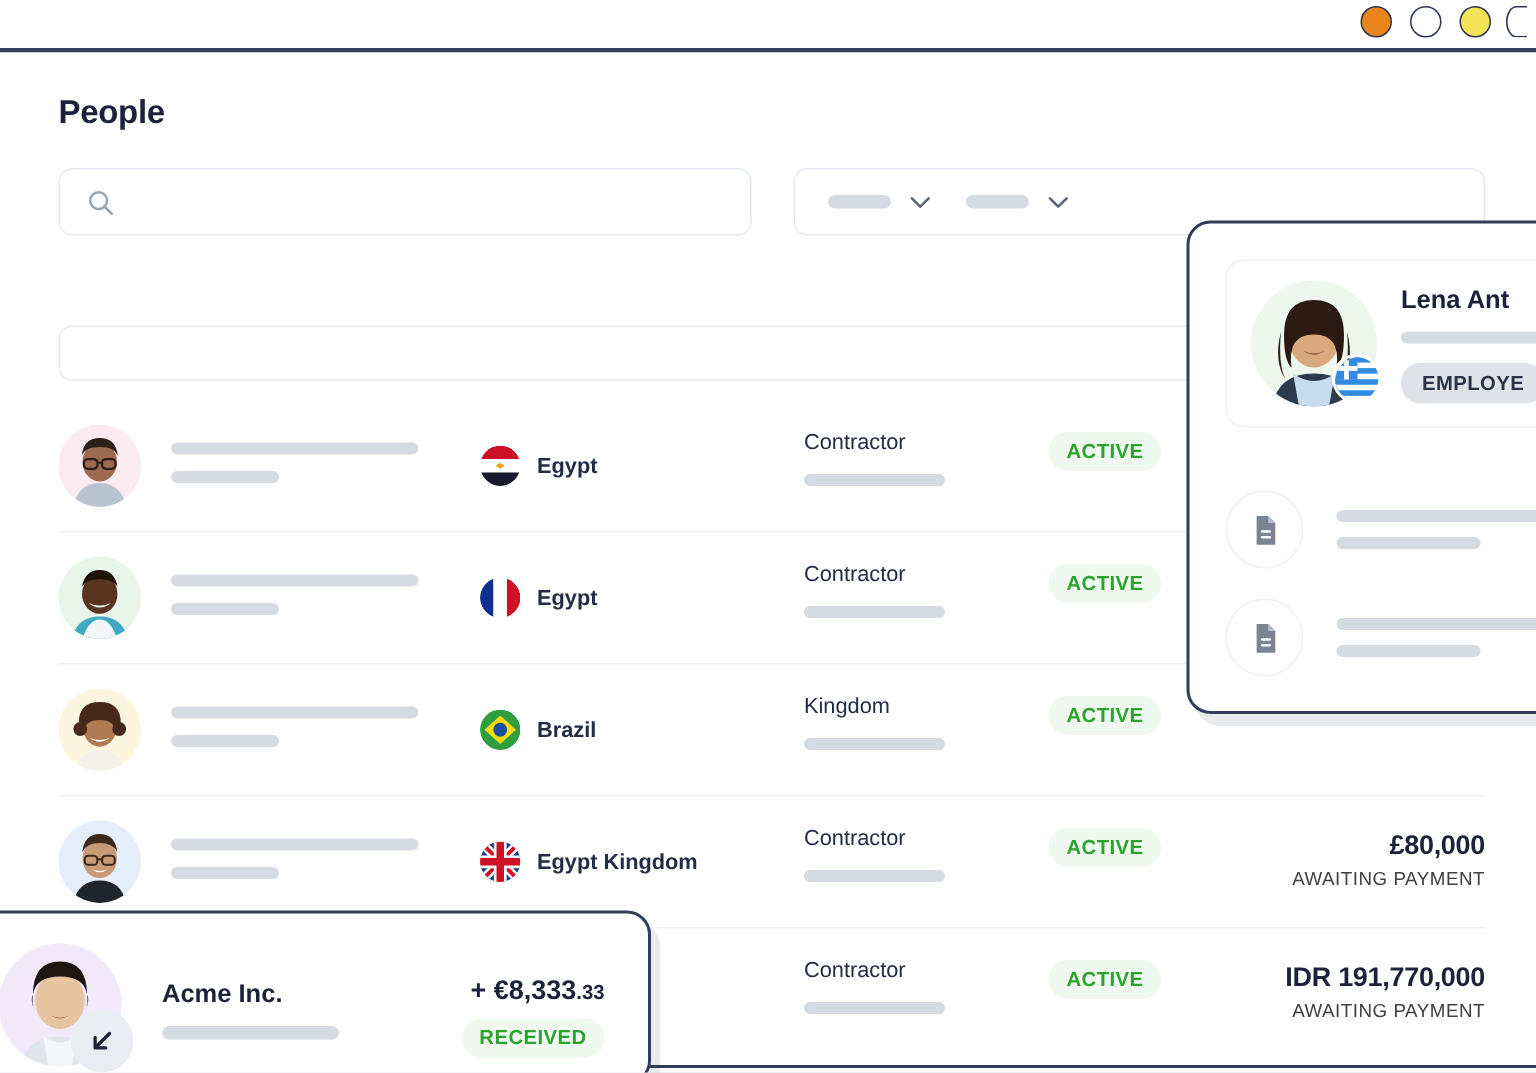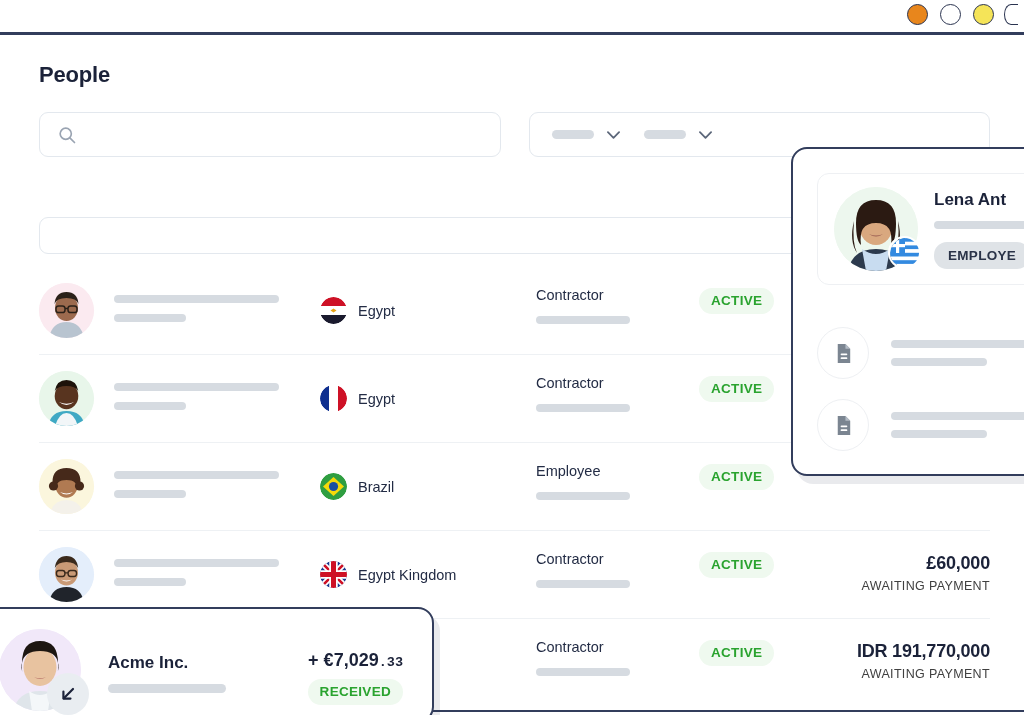--- a/index.html
+++ b/index.html
@@ -62,21 +62,21 @@
   .avatar-wrap { position:absolute; left:0; top:16px; width:55px; height:55px; }
   .avatar {
     width:55px; height:55px; border-radius:50%; overflow:hidden; position:relative;
   }
   .name-skels { position:absolute; left:75px; top:28px; }
   .name-skels .l1 { width:165px; height:8px; margin-bottom:11px; }
   .name-skels .l2 { width:72px; height:8px; }
 
   .country { position:absolute; left:281px; top:30px; display:flex; align-items:center; gap:11px; }
   .flag { width:27px; height:27px; border-radius:50%; overflow:hidden; position:relative; flex:0 0 27px; }
-  .country-name { font-size:14.5px; color:#232c45; font-weight:400; }
+  .country-name { font-size:14.5px; color:#232c45; font-weight:700; }
 
   .type { position:absolute; left:497px; top:20px; }
   .type-label { font-size:14.5px; color:#232c45; font-weight:500; }
   .type-skel { width:94px; height:8px; margin-top:13px; }
 
   .status { position:absolute; left:660px; top:11px;margin-top:10px; }
   .badge-active {
     display:inline-block; padding:5px 12px 6px; border-radius:13px;
     background:#eff9ef; color:#2aa32f; font-size:13.5px; font-weight:700; letter-spacing:0.3px;
   }
@@ -126,21 +126,21 @@
   }
   .acme-avatar { position:absolute; left:24px; top:20px; width:82px; height:82px; }
   .acme-avatar .inner { width:82px; height:82px; border-radius:50%; overflow:hidden; position:relative; }
   .acme-arrow-badge {
     position:absolute; right:-8px; bottom:-4px; width:42px; height:42px; border-radius:50%;
     background:#e9edf1; display:flex; align-items:center; justify-content:center;
   }
   .acme-name { position:absolute; left:133px; top:44px; font-size:17px; font-weight:700; color:#1b2239; }
   .acme-name-skel { position:absolute; left:133px; top:75px; width:118px; height:9px; }
   .acme-amount { position:absolute; right:29px; top:41px; font-size:18px; font-weight:700; color:#1b2239; }
-  .acme-amount .cents { font-size:13.5px;font-family:Liberation Mono, monospace; }
+  .acme-amount .cents { font-size:13.5px; }
   .badge-received {
     position:absolute; right:29px; top:70px; padding:5px 12px 6px; border-radius:13px;
     background:#eff9ef; color:#2aa32f; font-size:13.5px; font-weight:700; letter-spacing:0.3px;
   }
 
   
   .outer-frame {
     position:absolute; left:60px; top:300px; width:1010px; height:412px;
     border:2.5px solid #323d5c; border-radius:0 0 18px 0; border-top:none; border-left:none;
     pointer-events:none;
@@ -311,21 +311,21 @@
               <g clip-path="url(#cl-br)">
                 <rect width="27" height="27" fill="#2f9e41"></rect>
                 <path d="M13.5 4 L24 13.5 L13.5 23 L3 13.5z" fill="#f5d90a"></path>
                 <circle cx="13.5" cy="13.5" r="4.6" fill="#1b4fa0"></circle>
               </g>
             </svg>
           </span>
           <span class="country-name">Brazil</span>
         </div>
         <div class="type">
-          <div class="type-label">Employee</div>
+          <div class="type-label">Kingdom</div>
           <div class="skel type-skel"></div>
         </div>
         <div class="status">
           <span class="badge-active">ACTIVE</span>
         </div>
         <div class="pay">
           <div class="pay-amount"></div>
           <div class="pay-status"></div>
         </div>
       </div>
@@ -367,21 +367,21 @@
           <span class="country-name">Egypt Kingdom</span>
         </div>
         <div class="type">
           <div class="type-label">Contractor</div>
           <div class="skel type-skel"></div>
         </div>
         <div class="status">
           <span class="badge-active">ACTIVE</span>
         </div>
         <div class="pay">
-          <div class="pay-amount">£60,000</div>
+          <div class="pay-amount">£80,000</div>
           <div class="pay-status">AWAITING PAYMENT</div>
         </div>
       </div>
 
       <div class="row">
         <div class="name-skels"></div>
         <div class="type">
           <div class="type-label">Contractor</div>
           <div class="skel type-skel"></div>
         </div>
@@ -489,18 +489,18 @@
       <span class="acme-arrow-badge">
         <svg viewBox="0 0 24 24" width="20" height="20">
           <line x1="18" y1="6" x2="7" y2="17" stroke="#1b2239" stroke-width="2.6" stroke-linecap="round"></line>
           <polyline points="15,17.5 6.5,17.5 6.5,9" fill="none" stroke="#1b2239" stroke-width="2.6" stroke-linecap="round" stroke-linejoin="round"></polyline>
         </svg>
       </span>
     </div>
     <div class="acme-name">Acme Inc.</div>
     <div class="skel acme-name-skel"></div>
     <div class="acme-amount">
-      <span>+ €7,029</span><span class="cents">.33</span>
+      <span>+ €8,333</span><span class="cents">.33</span>
     </div>
     <span class="badge-received">RECEIVED</span>
   </div>
 
 </div>
 
 </body></html>

